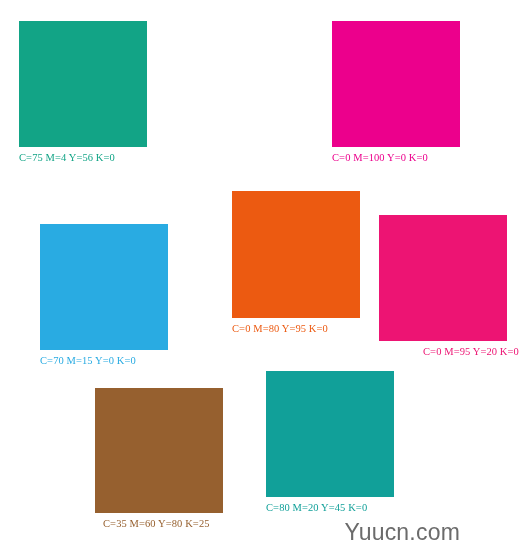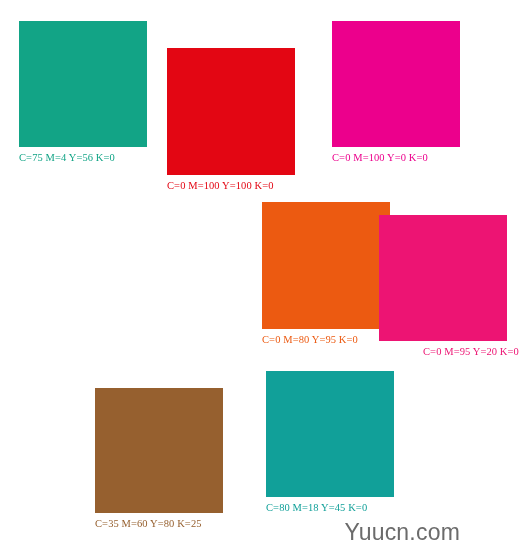--- a/index.html
+++ b/index.html
@@ -60,46 +60,46 @@
 </head>
 <body style="background: rgb(255, 255, 255);">
 
 <div id="swatch-sheet">
 
   <div class="swatch-group" style="left: 19px; top: 21px; width: 128px; height: 126px;">
     <span class="swatch-chip" style="background: rgb(18, 164, 134);"></span>
     <span class="swatch-label" style="color: rgb(18, 164, 134);">C=75 M=4 Y=56 K=0</span>
   </div>
 
-  <div class="swatch-group" style="left: 167px; top: 48px; width: 128px; height: 127px;">
-    <span class="swatch-chip" style="background: rgb(227, 6, 19);"></span>
-    <span class="swatch-label" style="color: rgb(227, 6, 19);">C=0 M=100 Y=100 K=0</span>
-  </div>
 
   <div class="swatch-group" style="left: 332px; top: 21px; width: 128px; height: 126px;">
     <span class="swatch-chip" style="background: rgb(236, 0, 140);"></span>
     <span class="swatch-label" style="color: rgb(236, 0, 140);">C=0 M=100 Y=0 K=0</span>
   </div>
 
+  <div class="swatch-group" style="left: 40px; top: 224px; width: 128px; height: 126px;">
+    <span class="swatch-chip" style="background: rgb(41, 171, 226);"></span>
+    <span class="swatch-label" style="color: rgb(41, 171, 226);">C=70 M=15 Y=0 K=0</span>
+  </div>
 
-  <div class="swatch-group" style="left: 232px; top: 202px; width: 128px; height: 127px; margin-left: 30px;">
+  <div class="swatch-group" style="left: 232px; top: 191px; width: 128px; height: 127px;">
     <span class="swatch-chip" style="background: rgb(236, 90, 17);"></span>
     <span class="swatch-label" style="color: rgb(236, 90, 17);">C=0 M=80 Y=95 K=0</span>
   </div>
 
   <div class="swatch-group" style="left: 379px; top: 215px; width: 128px; height: 126px;">
     <span class="swatch-chip" style="background: rgb(237, 20, 115);"></span>
     <span class="swatch-label" style="color: rgb(237, 20, 115); margin-left: 44px;">C=0 M=95 Y=20 K=0</span>
   </div>
 
   <div class="swatch-group" style="left: 95px; top: 388px; width: 128px; height: 125px;">
     <span class="swatch-chip" style="background: rgb(150, 96, 47);"></span>
-    <span class="swatch-label" style="color: rgb(150, 96, 47);">C=35 M=60 Y=80 K=25</span>
+    <span class="swatch-label" style="color: rgb(150, 96, 47); margin-left: 8px;">C=35 M=60 Y=80 K=25</span>
   </div>
 
   <div class="swatch-group" style="left: 266px; top: 371px; width: 128px; height: 126px;">
     <span class="swatch-chip" style="background: rgb(17, 160, 153);"></span>
-    <span class="swatch-label" style="color: rgb(17, 160, 153);">C=80 M=18 Y=45 K=0</span>
+    <span class="swatch-label" style="color: rgb(17, 160, 153);">C=80 M=20 Y=45 K=0</span>
   </div>
 
   <div id="watermark" style="color: rgb(107, 107, 107); text-align: right;">Yuucn.com</div>
 
 </div>
 
 </body></html>

